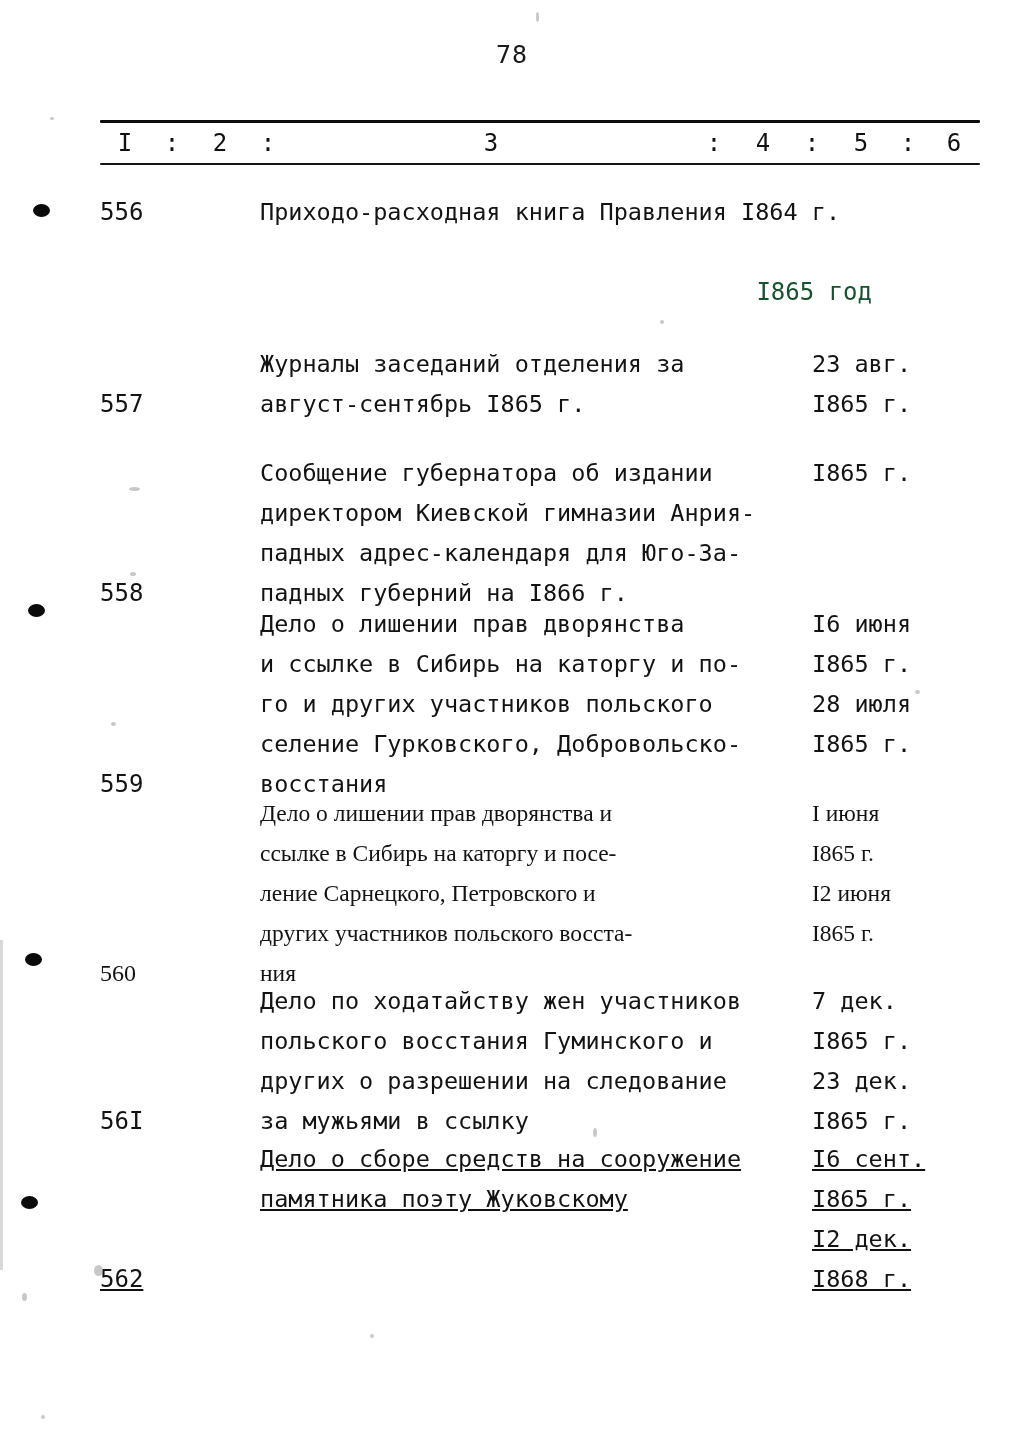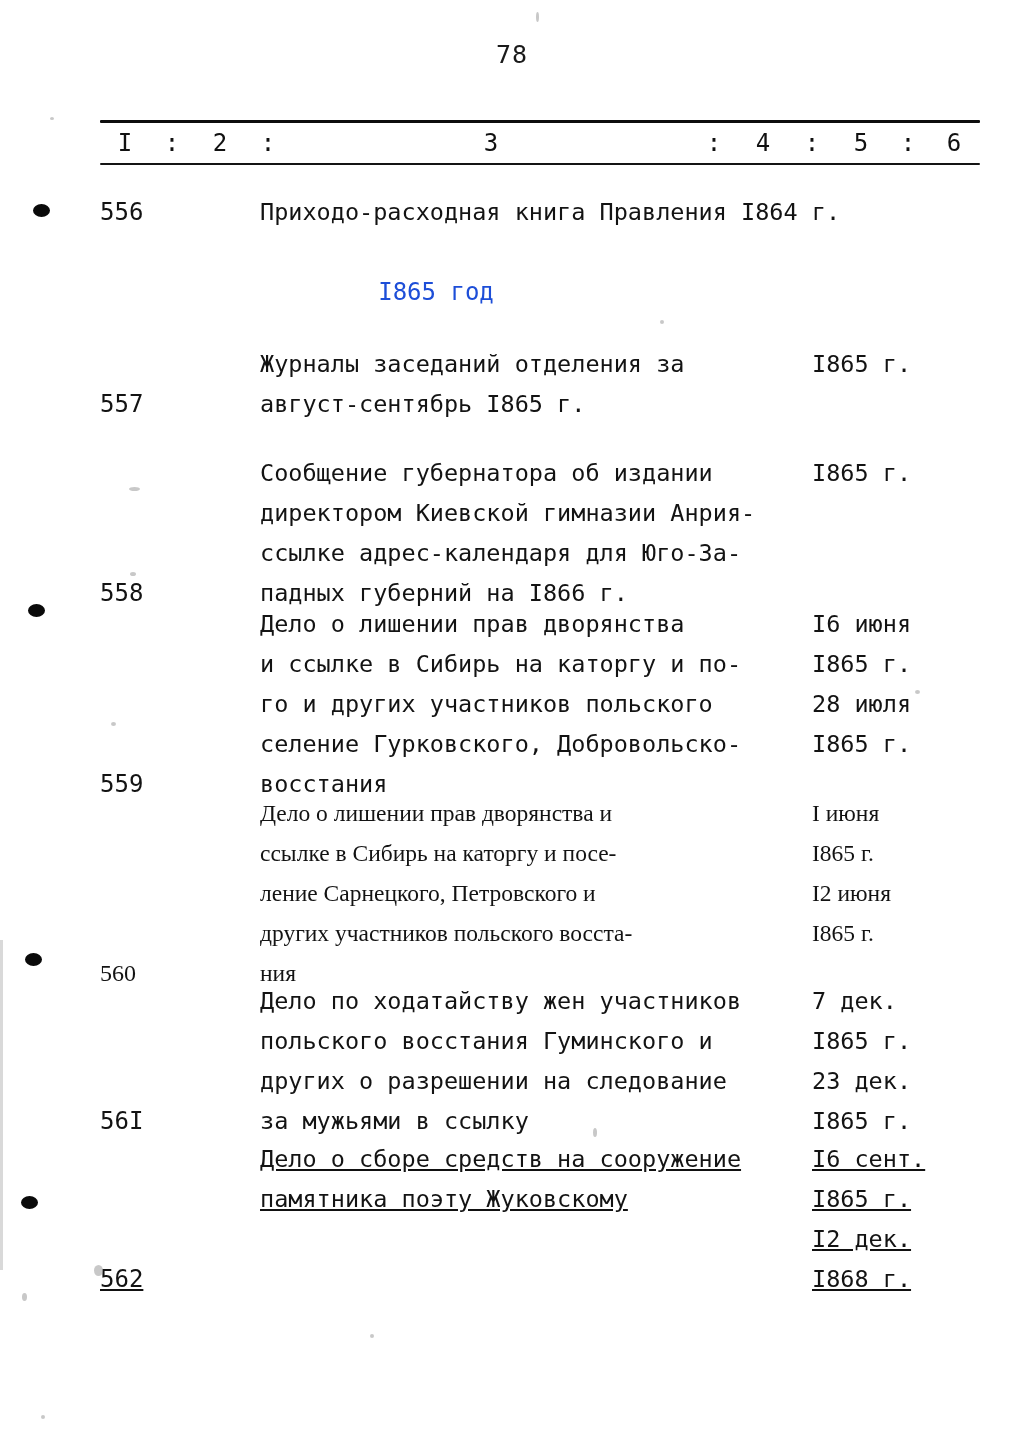--- a/index.html
+++ b/index.html
@@ -118,23 +118,23 @@
   .entry-dates .ln {
     display: block;
     height: 40px;
   }
 
   
   .year-heading {
     position: absolute;
     left: 0;
     width: 872px;
-    text-align: center;
+    text-align: right;
     font-size: 24px;
-    color: #1d4ed8;
+    color: #14532d;
   }
 
   
   .speckle {
     position: absolute;
     background: #9a9a9a;
     border-radius: 50%;
     opacity: 0.55;
   }
   .edge-shade {
@@ -184,28 +184,28 @@
       <div class="entry-dates"></div>
     </div>
   </div>
 
   <div class="year-heading" style="top:278px;">I865 год</div>
 
   <div class="entry" style="top:344px;">
     <div class="entry-number">557</div>
     <div class="entry-body">
       <div class="entry-text"><span class="ln">Журналы заседаний отделения за</span><span class="ln">август-сентябрь I865 г.</span></div>
-      <div class="entry-dates"><span class="ln">I865 г.</span></div>
+      <div class="entry-dates"><span class="ln">23 авг.</span><span class="ln">I865 г.</span></div>
     </div>
   </div>
 
   <div class="entry" style="top:453px;">
     <div class="entry-number">558</div>
     <div class="entry-body">
-      <div class="entry-text"><span class="ln">Сообщение губернатора об издании</span><span class="ln">директором Киевской гимназии Анрия-</span><span class="ln">ссылке адрес-календаря для Юго-За-</span><span class="ln">падных губерний на I866 г.</span></div>
+      <div class="entry-text"><span class="ln">Сообщение губернатора об издании</span><span class="ln">директором Киевской гимназии Анрия-</span><span class="ln">падных адрес-календаря для Юго-За-</span><span class="ln">падных губерний на I866 г.</span></div>
       <div class="entry-dates"><span class="ln">I865 г.</span></div>
     </div>
   </div>
 
   <div class="entry" style="top:604px;">
     <div class="entry-number">559</div>
     <div class="entry-body">
       <div class="entry-text"><span class="ln">Дело о лишении прав дворянства</span><span class="ln">и ссылке в Сибирь на каторгу и по-</span><span class="ln">го и других участников польского</span><span class="ln">селение Гурковского, Добровольско-</span><span class="ln">восстания</span></div>
       <div class="entry-dates"><span class="ln">I6 июня</span><span class="ln">I865 г.</span><span class="ln">28 июля</span><span class="ln">I865 г.</span></div>
     </div>

